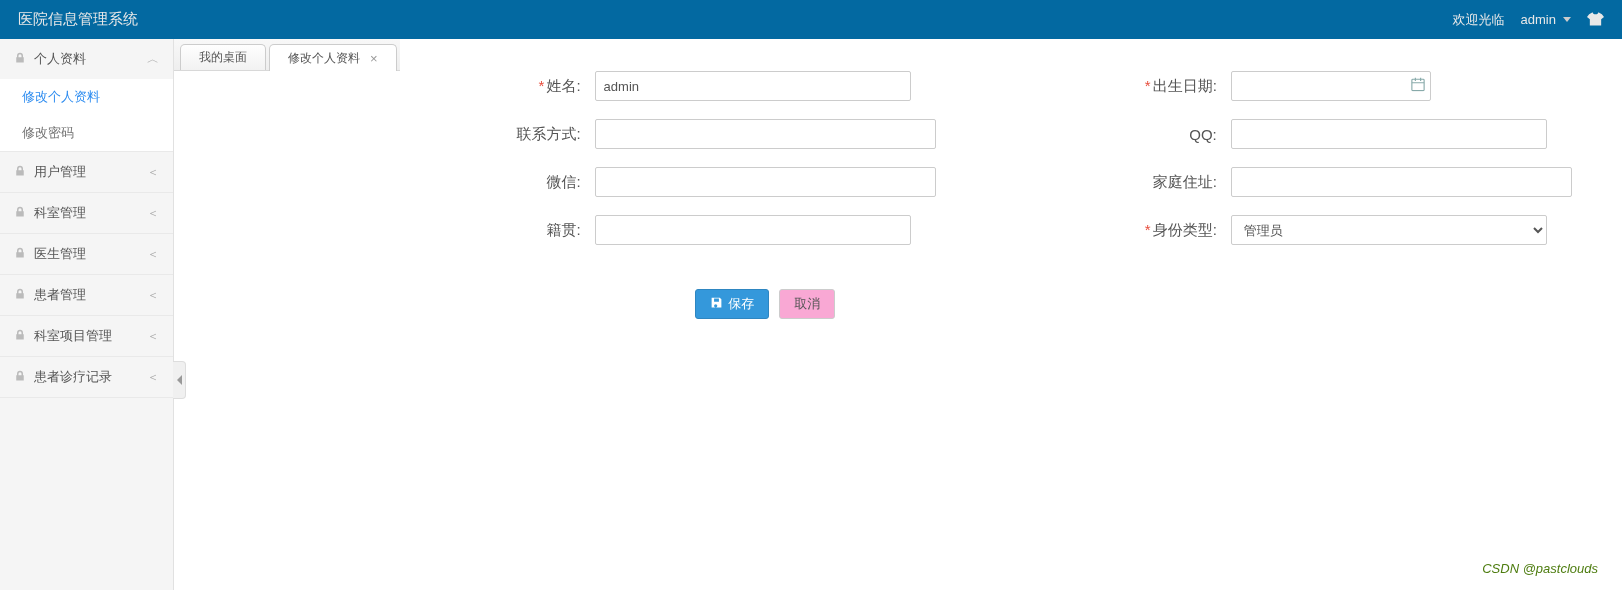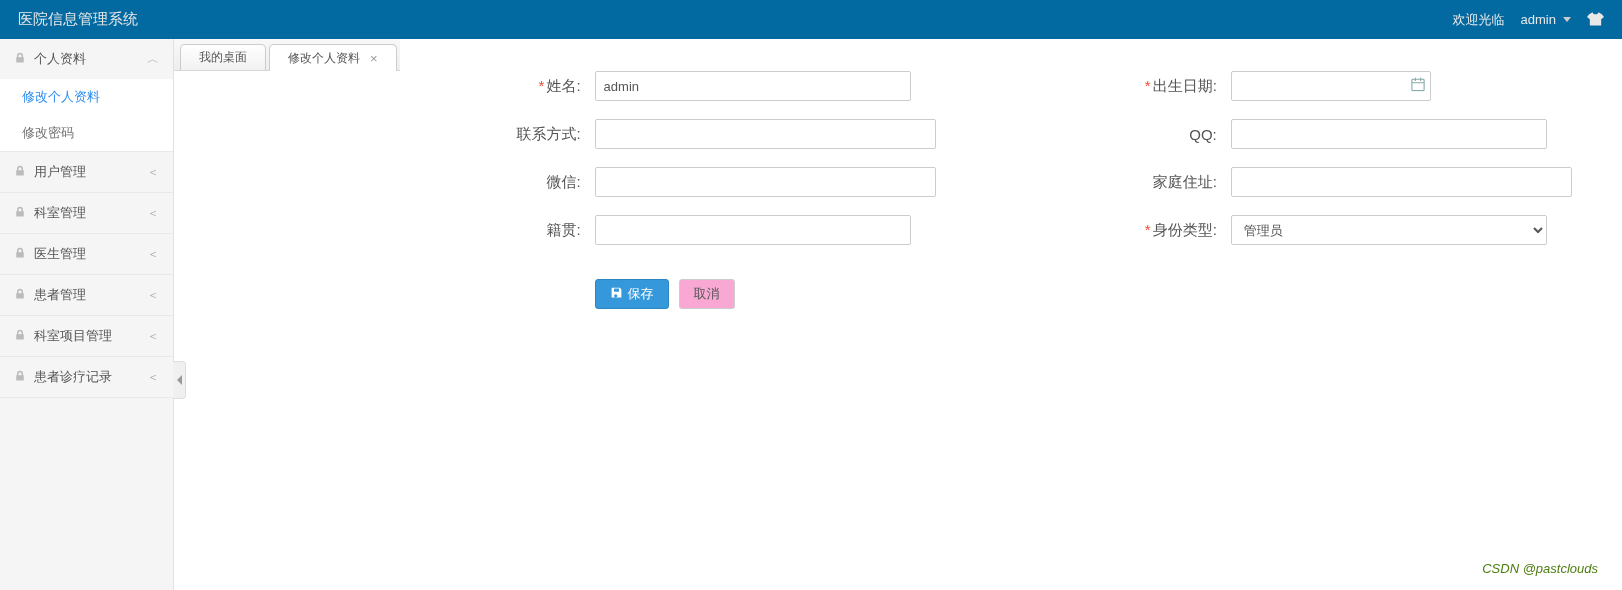--- a/index.html
+++ b/index.html
@@ -38,21 +38,21 @@
     .form-label { width: 145px; text-align: right; padding-right: 14px; color: #555; font-size: 15px; }
     .required { color: #e74c3c; margin-right: 2px; }
     .form-control { flex: 1; }
     .form-control input[type="text"], .form-control select { width: 100%; max-width: 316px; height: 30px; border: 1px solid #ccc; padding: 0 8px; font-size: 13px; color: #555; background: #fff; border-radius: 2px; }
     .form-control .date-input-wrap { position: relative; display: inline-block; width: 100%; max-width: 200px; }
     .form-control .date-input-wrap input { width: 100%; padding-right: 28px; }
     .calendar-icon { position: absolute; right: 6px; top: 50%; transform: translateY(-50%); color: #888; pointer-events: none; }
     .radio-group { display: flex; align-items: center; gap: 6px; font-size: 13px; color: #555; }
     .radio-group label { display: flex; align-items: center; gap: 2px; }
     
-    .form-actions { padding-left: 145px; margin-top: 16px; display: flex; gap: 10px; grid-column: 1; }
+    .form-actions { padding-left: 145px; margin-top: 26px; display: flex; gap: 10px; grid-column: 1; justify-content: center; }
     .btn { height: 30px; padding: 0 14px; border: 1px solid #ccc; border-radius: 3px; font-size: 13px; cursor: pointer; display: inline-flex; align-items: center; gap: 5px; }
     .btn-primary { background: #3498db; border-color: #2e86c1; color: #fff; }
     .btn-default { background: #f9a8d4; color: #555; }
     .save-icon svg { fill: #fff; }
     
     .watermark { position: fixed; bottom: 14px; right: 24px; color: #4d7c0f; font-size: 13px; font-style: italic; }
     .lock-icon svg { fill: #bbb; }
   </style>
 </head>
 <body>

